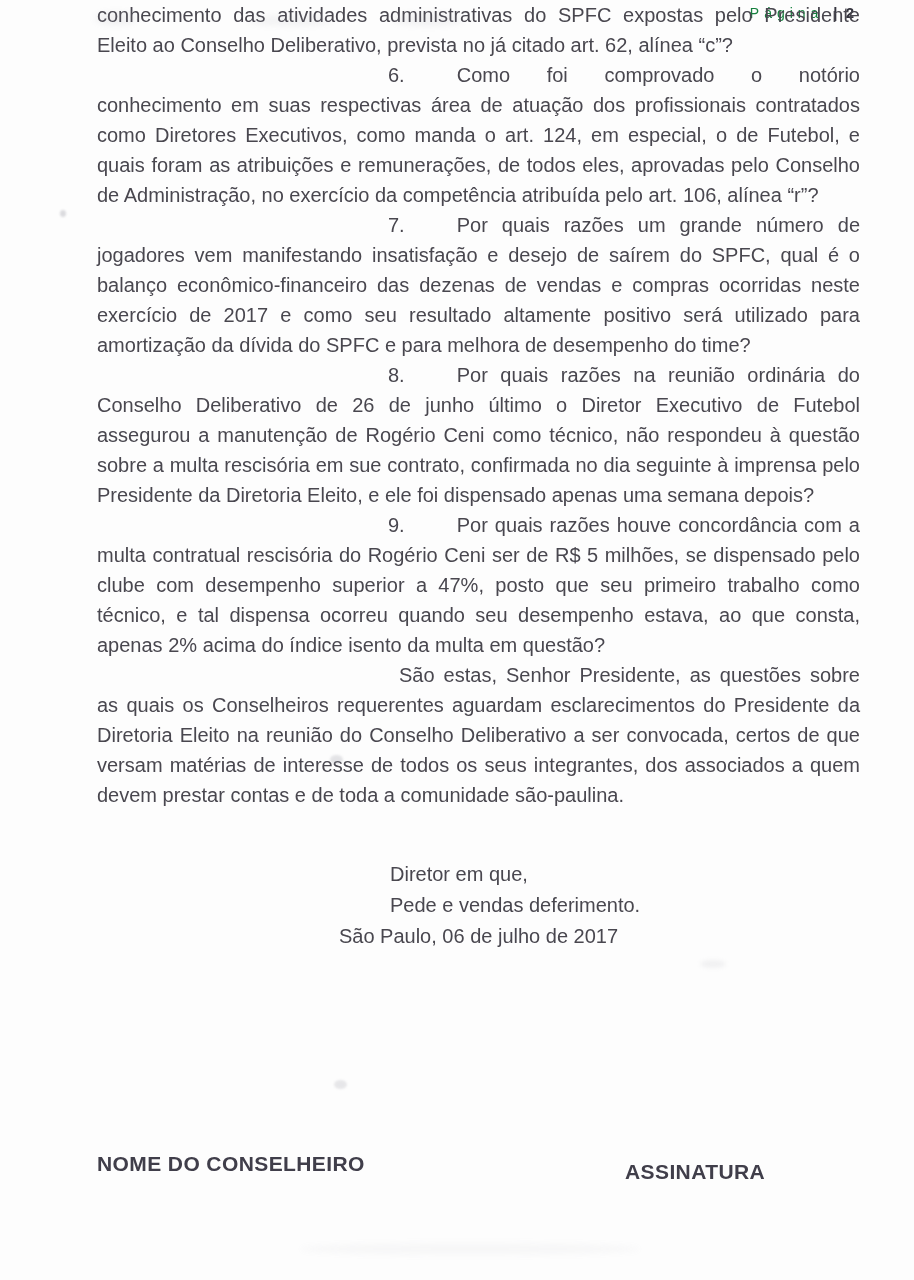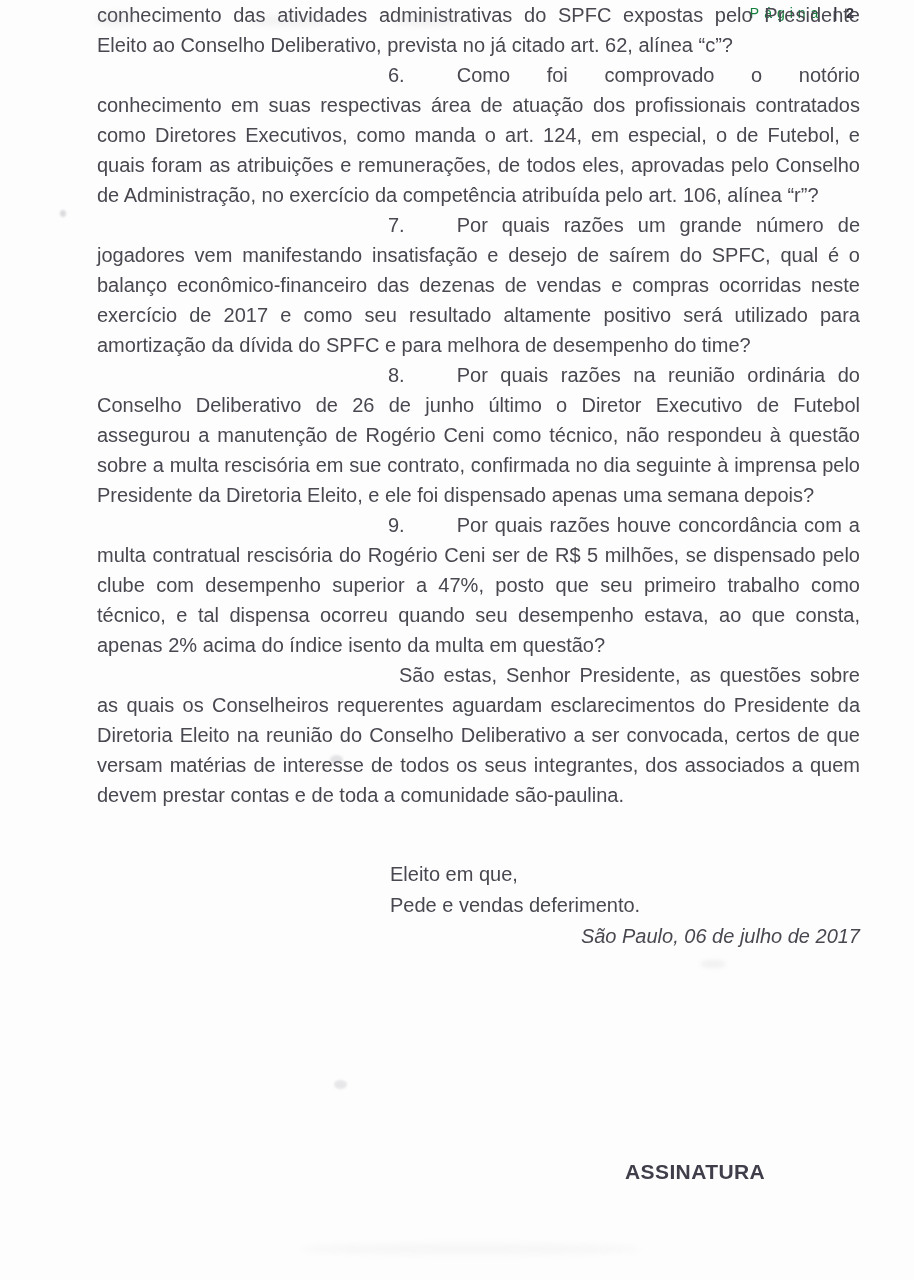--- a/index.html
+++ b/index.html
@@ -37,21 +37,21 @@
     font-size:20px;line-height:30px;
     text-align:justify;
   }
   .content p{margin:0;}
   .p-intro{margin-top:74px;}
   .para{margin-top:14px;}
   .q{text-indent:291px;}
   .tab{display:inline-block;width:52px;}
   .p-closing{margin-top:28px;text-indent:302px;}
   .terms{margin-top:49px;margin-left:293px;text-align:left;line-height:31px;}
-  .dateline{margin-top:21px;margin-left:293px;text-align:right;font-style:italic;}
+  .dateline{margin-top:21px;margin-left:293px;text-align:center;}
   
   .sigrow{
     position:absolute;left:97px;top:1152px;width:763px;height:30px;
     font-weight:700;font-size:21px;color:#403e4a;
     letter-spacing:.4px;
   }
   .sig-name{position:absolute;left:0;top:0;}
   .sig-assin{position:absolute;left:528px;top:0;margin-top:8px;}
   
   .smudge{position:absolute;background:#9a9aa4;border-radius:50%;filter:blur(3px);pointer-events:none;}
@@ -82,29 +82,30 @@
 
     <p class="para q"><span class="num">7.</span><span class="tab"></span><span>Por quais razões um grande número de jogadores vem manifestando insatisfação e desejo de saírem do SPFC, qual é o balanço econômico-financeiro das dezenas de vendas e compras ocorridas neste exercício de 2017 e como seu resultado altamente positivo será utilizado para amortização da dívida do SPFC e para melhora de desempenho do time?</span></p>
 
     <p class="para q"><span class="num">8.</span><span class="tab"></span><span>Por quais razões na reunião ordinária do Conselho Deliberativo de 26 de junho último o Diretor Executivo de Futebol assegurou a manutenção de Rogério Ceni como técnico, não respondeu à questão sobre a multa rescisória em sue contrato, confirmada no dia seguinte à imprensa pelo Presidente da Diretoria Eleito, e ele foi dispensado apenas uma semana depois?</span></p>
 
     <p class="para q"><span class="num">9.</span><span class="tab"></span><span>Por quais razões houve concordância com a multa contratual rescisória do Rogério Ceni ser de R$ 5 milhões, se dispensado pelo clube com desempenho superior a 47%, posto que seu primeiro trabalho como técnico, e tal dispensa ocorreu quando seu desempenho estava, ao que consta, apenas 2% acima do índice isento da multa em questão?</span></p>
 
     <p class="p-closing">São estas, Senhor Presidente, as questões sobre as quais os Conselheiros requerentes aguardam esclarecimentos do Presidente da Diretoria Eleito na reunião do Conselho Deliberativo a ser convocada, certos de que versam matérias de interesse de todos os seus integrantes, dos associados a quem devem prestar contas e de toda a comunidade são-paulina.</p>
 
     <div class="terms">
-      <div>Eleito em que,</div>
+      <div>Diretor em que,</div>
       <div>Pede e vendas deferimento.</div>
     </div>
 
     <p class="dateline">São Paulo, 06 de julho de 2017</p>
 
   </div>
 
   <div class="sigrow">
+    <span class="sig-name">NOME DO CONSELHEIRO</span>
     <span class="sig-assin">ASSINATURA</span>
   </div>
 
   <div class="smudge s1"></div>
   <div class="smudge s2"></div>
   <div class="smudge s3"></div>
   <div class="smudge s4"></div>
   <div class="smudge s5"></div>
   <div class="smudge s6"></div>
   <div class="smudge s7"></div>

